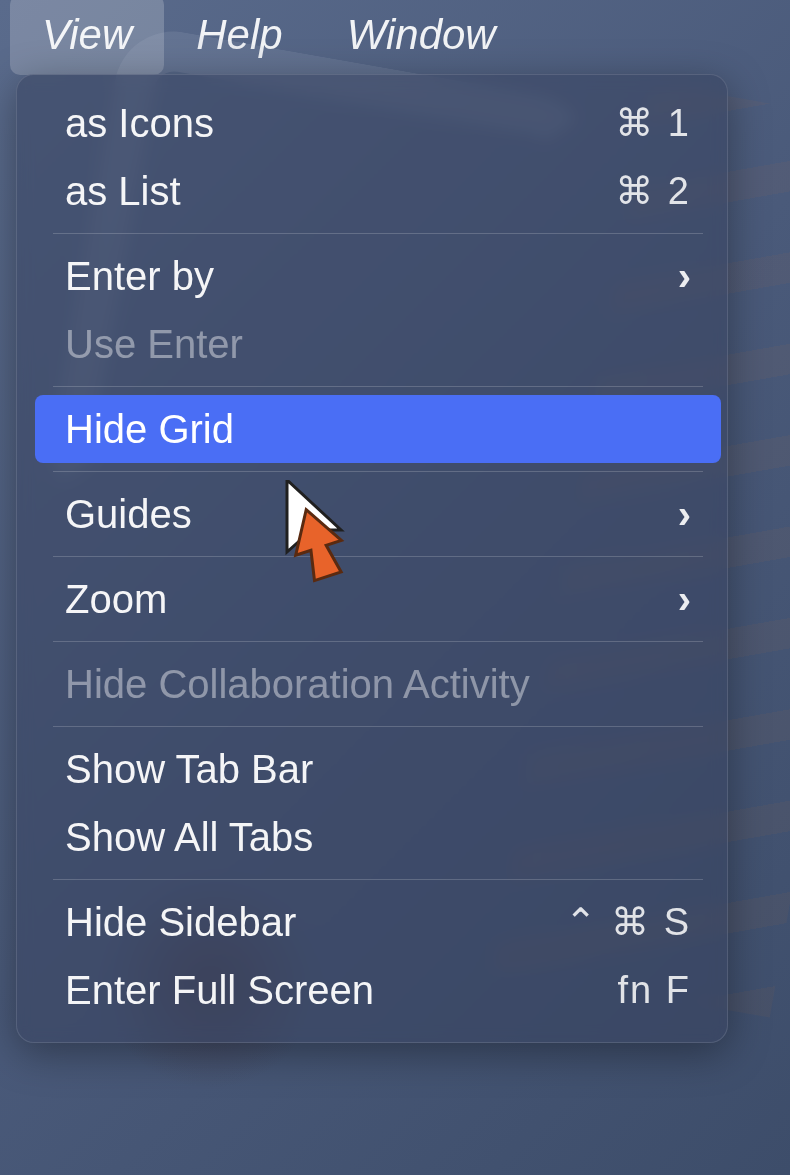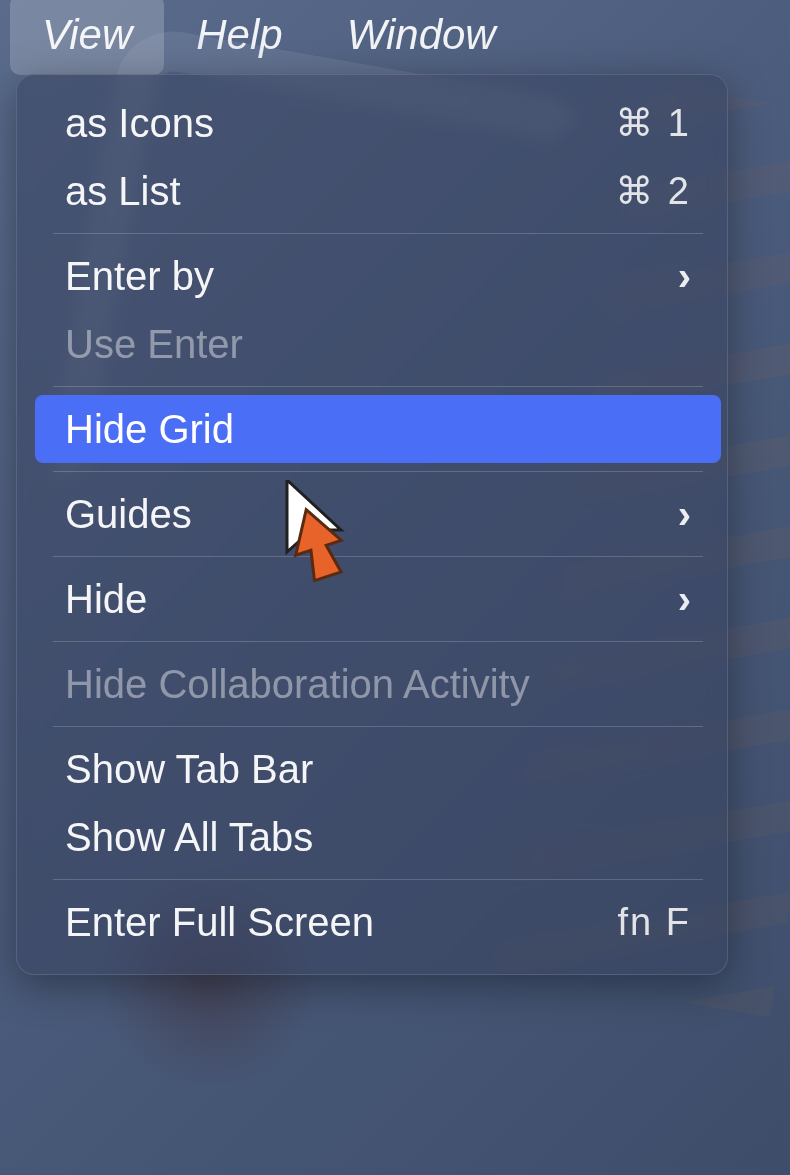--- a/index.html
+++ b/index.html
@@ -182,41 +182,45 @@
   <div class="separator"></div>
 
   <div class="menu-item">
     <span>Guides</span>
     <span class="chevron">›</span>
   </div>
 
   <div class="separator"></div>
 
   <div class="menu-item">
-    <span>Hide</span>
+    <span>Zoom</span>
     <span class="chevron">›</span>
   </div>
 
   <div class="separator"></div>
 
   <div class="menu-item disabled">
     <span>Hide Collaboration Activity</span>
   </div>
 
   <div class="separator"></div>
 
   <div class="menu-item">
     <span>Show Tab Bar</span>
   </div>
   <div class="menu-item">
     <span>Show All Tabs</span>
   </div>
 
   <div class="separator"></div>
 
+  <div class="menu-item">
+    <span>Hide Sidebar</span>
+    <span class="shortcut">⌃ ⌘ S</span>
+  </div>
   <div class="menu-item">
     <span>Enter Full Screen</span>
     <span class="shortcut">fn F</span>
   </div>
 
 </div>
 
 <div class="cursor-overlay">
   <svg viewBox="0 0 90 110" width="90" height="110">
 

